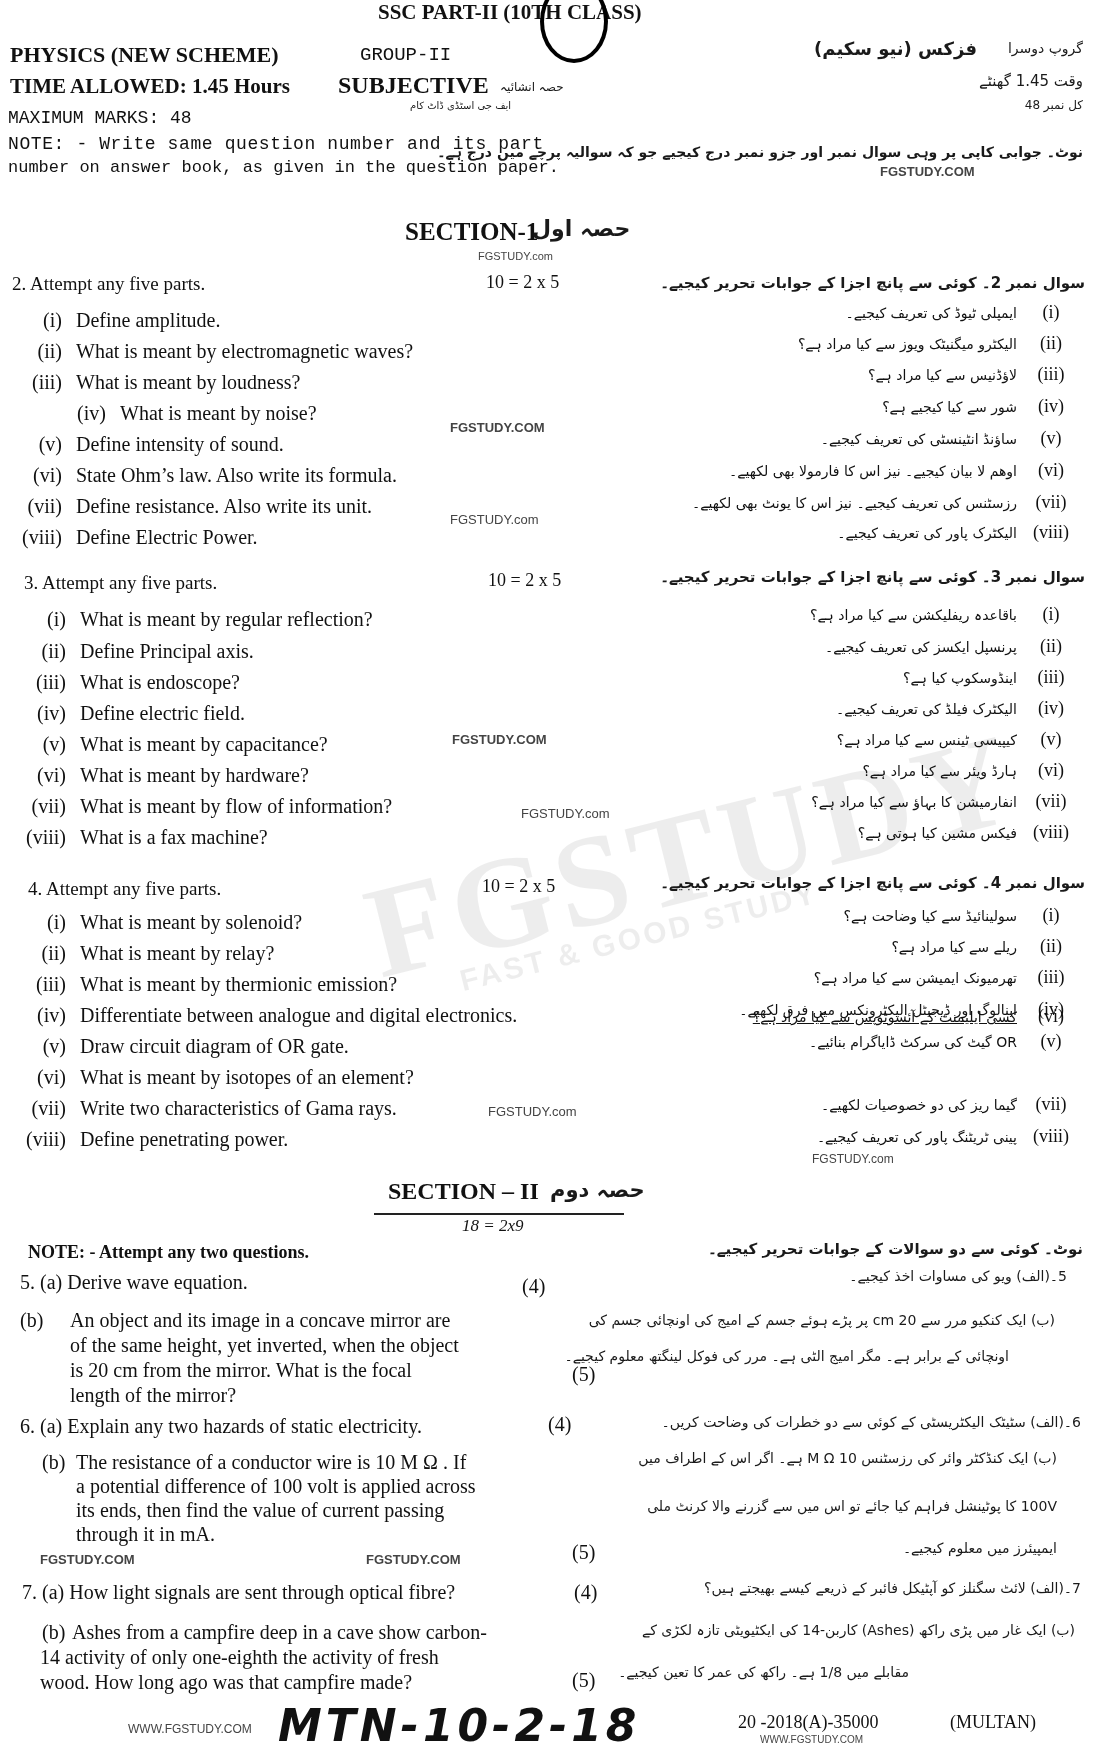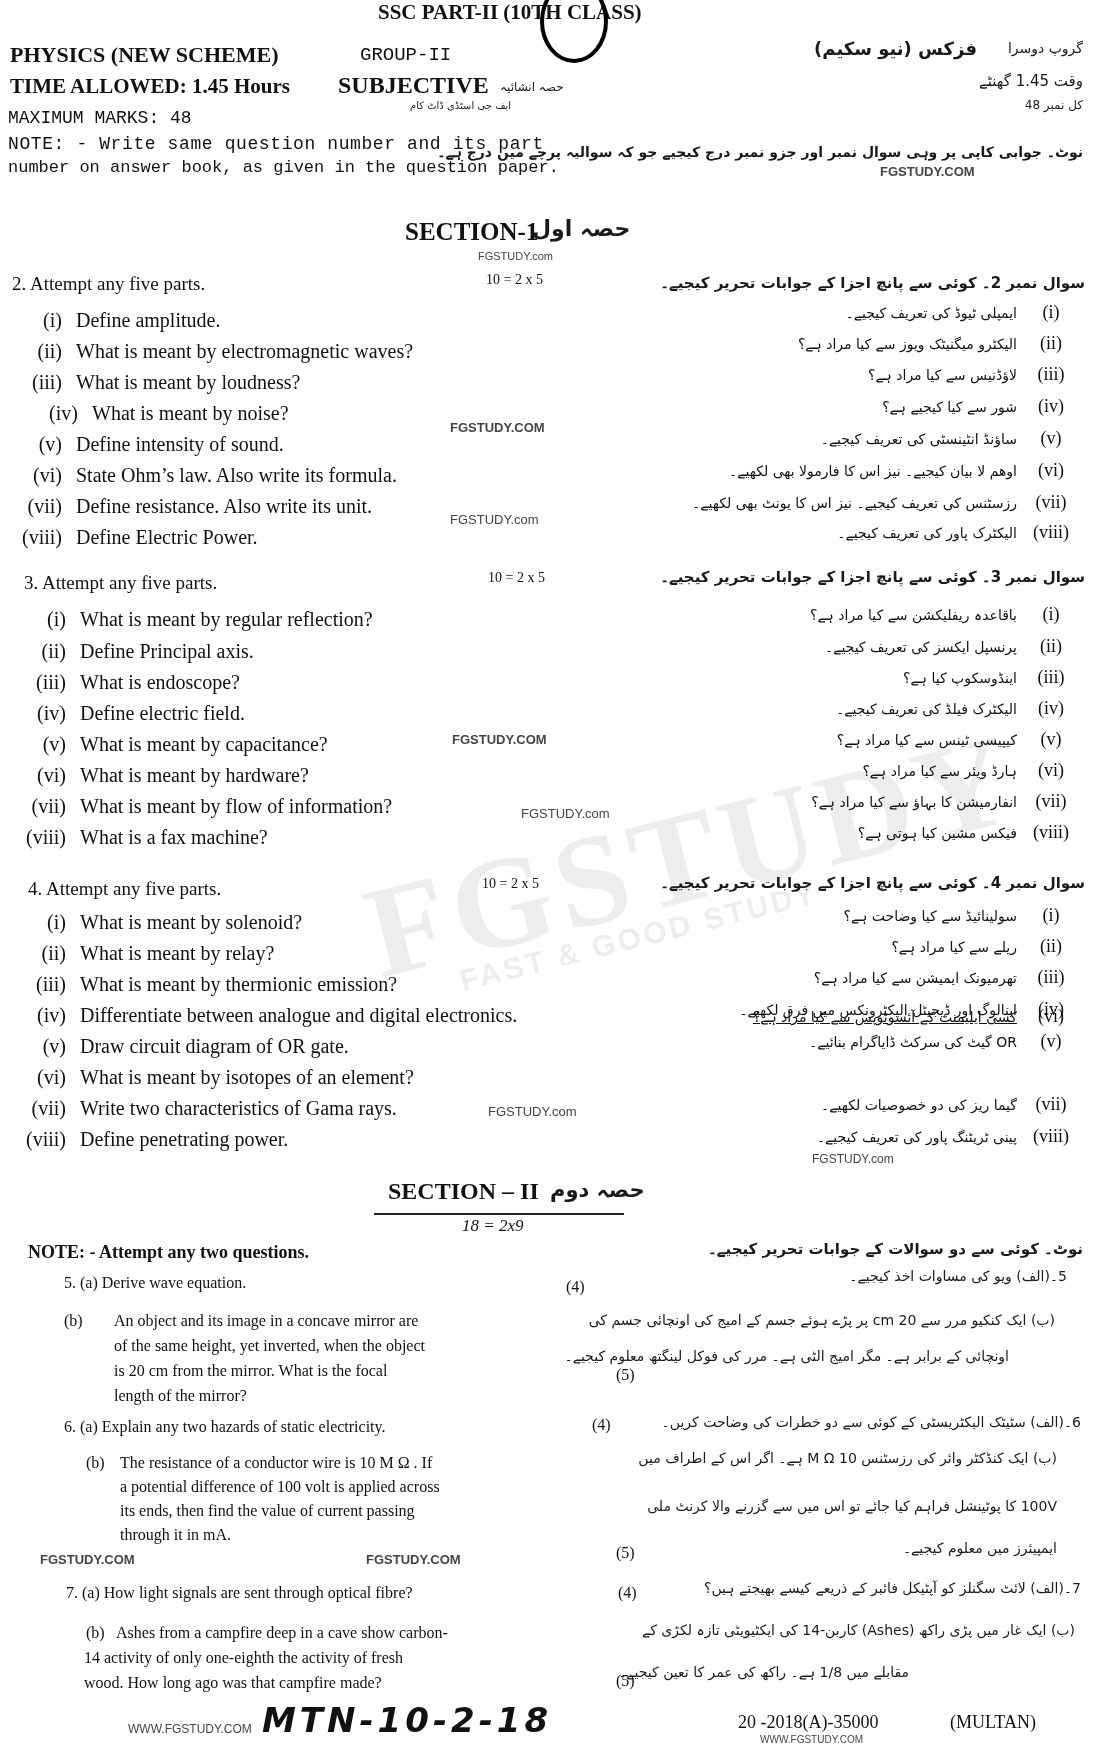--- a/index.html
+++ b/index.html
@@ -20,25 +20,25 @@
     position: absolute; left: 455px; top: 920px; font-family: "Liberation Sans", sans-serif;
     font-size: 30px; font-weight: bold; color: rgba(0,0,0,0.07);
     transform: rotate(-14deg); letter-spacing: 3px;
   }
   .hdr-big { font-weight: bold; font-size: 22px; }
   .hdr-med { font-size: 20px; font-family: Liberation Mono, monospace; }
   .q-head { font-size: 19px; }
   .part { font-size: 20px; }
   .part .num { display: inline-block; width: 62px; text-align: right; margin-right: 14px; }
   .section-title { font-weight: bold; font-size: 25px; }
-  .marks { font-size: 14px; }
+  .marks { font-size: 18px; }
   .ur-part { direction: rtl; font-family: "DejaVu Sans", sans-serif; font-size: 14px; }
   .ur-part .unum { font-family: "Liberation Serif", serif; font-size: 18px; display: inline-block; width: 48px; text-align: center; margin-left: 10px; }
-  .long { font-size: 16px; line-height: 25px; margin-left: 44px; }
-  .stamp { font-family: "DejaVu Sans", sans-serif; font-weight: bold; font-size: 34px; font-style: italic; letter-spacing: 4px; }
+  .long { font-size: 20px; line-height: 25px; }
+  .stamp { font-family: "DejaVu Sans", sans-serif; font-weight: bold; font-size: 44px; font-style: italic; letter-spacing: 4px; margin-left: 16px; }
   .circle {
     position: absolute; left: 540px; top: -20px; width: 60px; height: 75px;
     border: 4px solid #000; border-top-color: transparent; border-radius: 50%;
   }
   .rule { position: absolute; height: 2px; background: #222; }
 </style>
 </head>
 <body>
 
 <div class="big-wm">FGSTUDY</div>
@@ -71,21 +71,21 @@
 <div class="abs wm" style="left:478px; top:250px; font-size:11px;">FGSTUDY.com</div>
 
 <div>
   <div class="abs q-head" style="left:12px; top:273px;">2. Attempt any five parts.</div>
   <div class="abs marks" style="left:486px; top:272px;">10 = 2 x 5</div>
   <div class="abs urdu" style="right:12px; top:274px; font-weight:bold;">سوال نمبر 2۔ کوئی سے پانچ اجزا کے جوابات تحریر کیجیے۔</div>
 
   <div class="abs part" style="left:0; top:309px;"><span class="num">(i)</span><span>Define amplitude.</span></div>
   <div class="abs part" style="left:0; top:340px;"><span class="num">(ii)</span><span>What is meant by electromagnetic waves?</span></div>
   <div class="abs part" style="left:0; top:371px;"><span class="num">(iii)</span><span>What is meant by loudness?</span></div>
-  <div class="abs part" style="left:16px; top:402px;"><span class="num">(iv)</span><span>What is meant by noise?</span></div>
+  <div class="abs part" style="left:0; top:402px;padding-left:44px;"><span class="num">(iv)</span><span>What is meant by noise?</span></div>
   <div class="abs part" style="left:0; top:433px;"><span class="num">(v)</span><span>Define intensity of sound.</span></div>
   <div class="abs part" style="left:0; top:464px;"><span class="num">(vi)</span><span>State Ohm’s law. Also write its formula.</span></div>
   <div class="abs part" style="left:0; top:495px;"><span class="num">(vii)</span><span>Define resistance.  Also write its unit.</span></div>
   <div class="abs part" style="left:0; top:526px;"><span class="num">(viii)</span><span>Define Electric Power.</span></div>
 
   <div class="abs ur-part" style="right:22px; top:302px;"><span class="unum">(i)</span><span>ایمپلی ٹیوڈ کی تعریف کیجیے۔</span></div>
   <div class="abs ur-part" style="right:22px; top:333px;"><span class="unum">(ii)</span><span>الیکٹرو میگنیٹک ویوز سے کیا مراد ہے؟</span></div>
   <div class="abs ur-part" style="right:22px; top:364px;"><span class="unum">(iii)</span><span>لاؤڈنیس سے کیا مراد ہے؟</span></div>
   <div class="abs ur-part" style="right:22px; top:396px;"><span class="unum">(iv)</span><span>شور سے کیا کیجیے ہے؟</span></div>
   <div class="abs ur-part" style="right:22px; top:428px;"><span class="unum">(v)</span><span>ساؤنڈ انٹینسٹی کی تعریف کیجیے۔</span></div>

